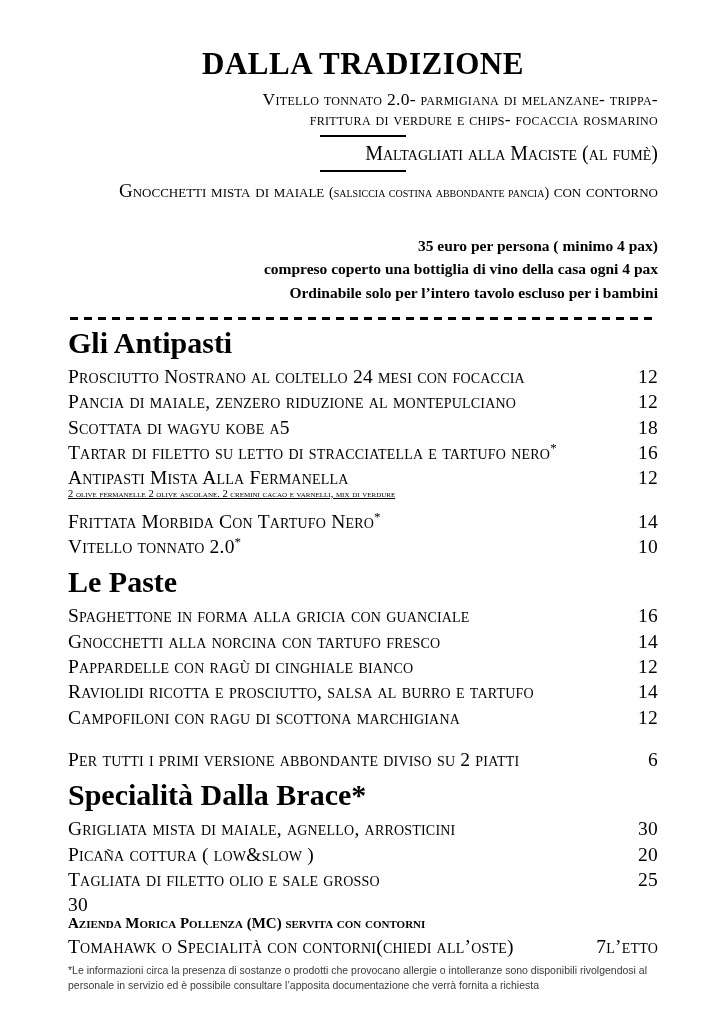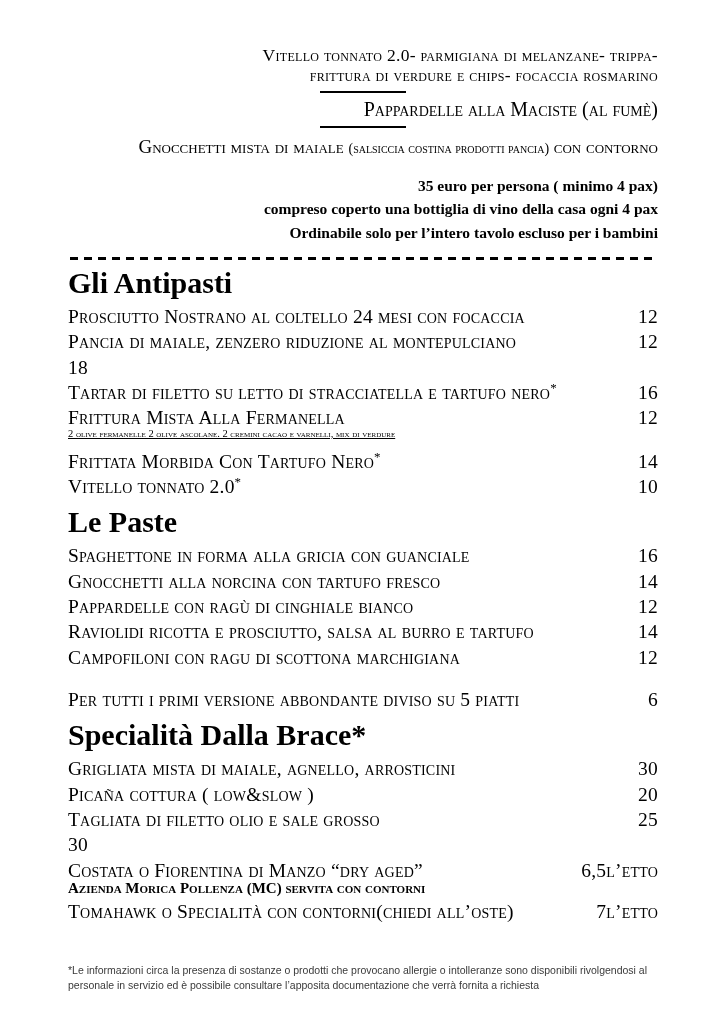--- a/index.html
+++ b/index.html
@@ -44,21 +44,21 @@
     line-height: 1.1;
   }
   .grigliata {
     font-variant: small-caps;
     font-size: 19px;
     margin-top: 8px;
   }
   .grigliata .paren { font-size: 14px; }
 
   .bold-info {
-    margin-top: 16px;
+    margin-top: 32px;
     font-weight: 700;
     font-size: 15.5px;
     line-height: 1.5;
   }
 
   .dashes {
     height: 3px;
     margin: 13px 2px 2px 2px;
     background: repeating-linear-gradient(90deg, #000 0 8px, transparent 8px 14px);
   }
@@ -109,31 +109,32 @@
     font-size: 10.5px;
     color: #3a3a3a;
     line-height: 1.5;
   }
 </style>
 </head>
 <body>
 
 <div class="page">
 
+  <h1 class="title">DALLA TRADIZIONE</h1>
 
   <div class="hdr-line center">Vitello tonnato 2.0- parmigiana di melanzane- trippa-</div>
   <div class="hdr-line center">frittura di verdure e chips- focaccia rosmarino</div>
 
   <div class="rule"></div>
 
-  <div class="maltagliati center">Pappardelle alla Maciste (al fumè)</div>
+  <div class="maltagliati center">Maltagliati alla Maciste (al fumè)</div>
 
   <div class="rule"></div>
 
-  <div class="grigliata center"><span>Gnocchetti mista di maiale </span><span class="paren">(salsiccia costina prodotti pancia)</span><span> con contorno</span></div>
+  <div class="grigliata center"><span>Gnocchetti mista di maiale </span><span class="paren">(salsiccia costina abbondante pancia)</span><span> con contorno</span></div>
 
   <div class="bold-info center">
     <div>35 euro per persona ( minimo 4 pax)</div>
     <div>compreso coperto una bottiglia di vino della casa ogni 4 pax</div>
     <div>Ordinabile solo per l’intero tavolo escluso per i bambini</div>
   </div>
 
   <div class="dashes"></div>
 
   <div>
@@ -151,36 +152,37 @@
   <div class="menu-row-wrap">
     <div class="menu-item">
       <span class="item-name"><span>Pancia di maiale, zenzero riduzione al montepulciano</span></span>
       <span class="item-price">12</span>
     </div>
 
   </div>
 
   <div class="menu-row-wrap">
     <div class="menu-item">
+      <span class="item-name"><span>Scottata di wagyu kobe a5</span></span>
       <span class="item-price">18</span>
     </div>
 
   </div>
 
   <div class="menu-row-wrap">
     <div class="menu-item">
       <span class="item-name"><span>Tartar di filetto su letto di stracciatella e tartufo nero</span><sup class="mark">*</sup></span>
       <span class="item-price">16</span>
     </div>
 
   </div>
 
   <div class="menu-row-wrap">
     <div class="menu-item">
-      <span class="item-name"><span>Frittura Mista Alla Fermanella</span></span>
+      <span class="item-name"><span>Antipasti Mista Alla Fermanella</span></span>
       <span class="item-price">12</span>
     </div>
     <div class="item-note tiny">2 olive fermanelle 2 olive ascolane. 2 cremini cacao e varnelli, mix di verdure</div>
   </div>
 
   <div class="menu-row-wrap">
     <div class="menu-item">
       <span class="item-name"><span>Frittata Morbida Con Tartufo Nero</span><sup class="mark">*</sup></span>
       <span class="item-price">14</span>
     </div>
@@ -235,21 +237,21 @@
   <div class="menu-row-wrap">
     <div class="menu-item">
       <span class="item-name"><span>Campofiloni con ragu di scottona marchigiana</span></span>
       <span class="item-price">12</span>
     </div>
 
   </div>
 
   <div class="menu-row-wrap gap-before">
     <div class="menu-item">
-      <span class="item-name"><span>Per tutti i primi versione abbondante diviso su 5 piatti</span></span>
+      <span class="item-name"><span>Per tutti i primi versione abbondante diviso su 2 piatti</span></span>
       <span class="item-price">6</span>
     </div>
 
   </div>
 </div>
   </section>
 
   <section>
     <h2 class="section-title">Specialità Dalla Brace*</h2>
     <div>
@@ -278,24 +280,20 @@
   </div>
 
   <div class="menu-row-wrap">
     <div class="menu-item">
       <span class="item-price">30</span>
     </div>
 
   </div>
 
   <div class="menu-row-wrap">
-    <div class="menu-item">
-      <span class="item-name"><span>Costata o Fiorentina di Manzo “dry aged”</span></span>
-      <span class="item-price">6,5l’etto</span>
-    </div>
     <div class="item-note sub">Azienda Morica Pollenza (MC) servita con contorni</div>
   </div>
 
   <div class="menu-row-wrap">
     <div class="menu-item">
       <span class="item-name"><span>Tomahawk o Specialità con contorni(chiedi all’oste)</span></span>
       <span class="item-price">7l’etto</span>
     </div>
 
   </div>

